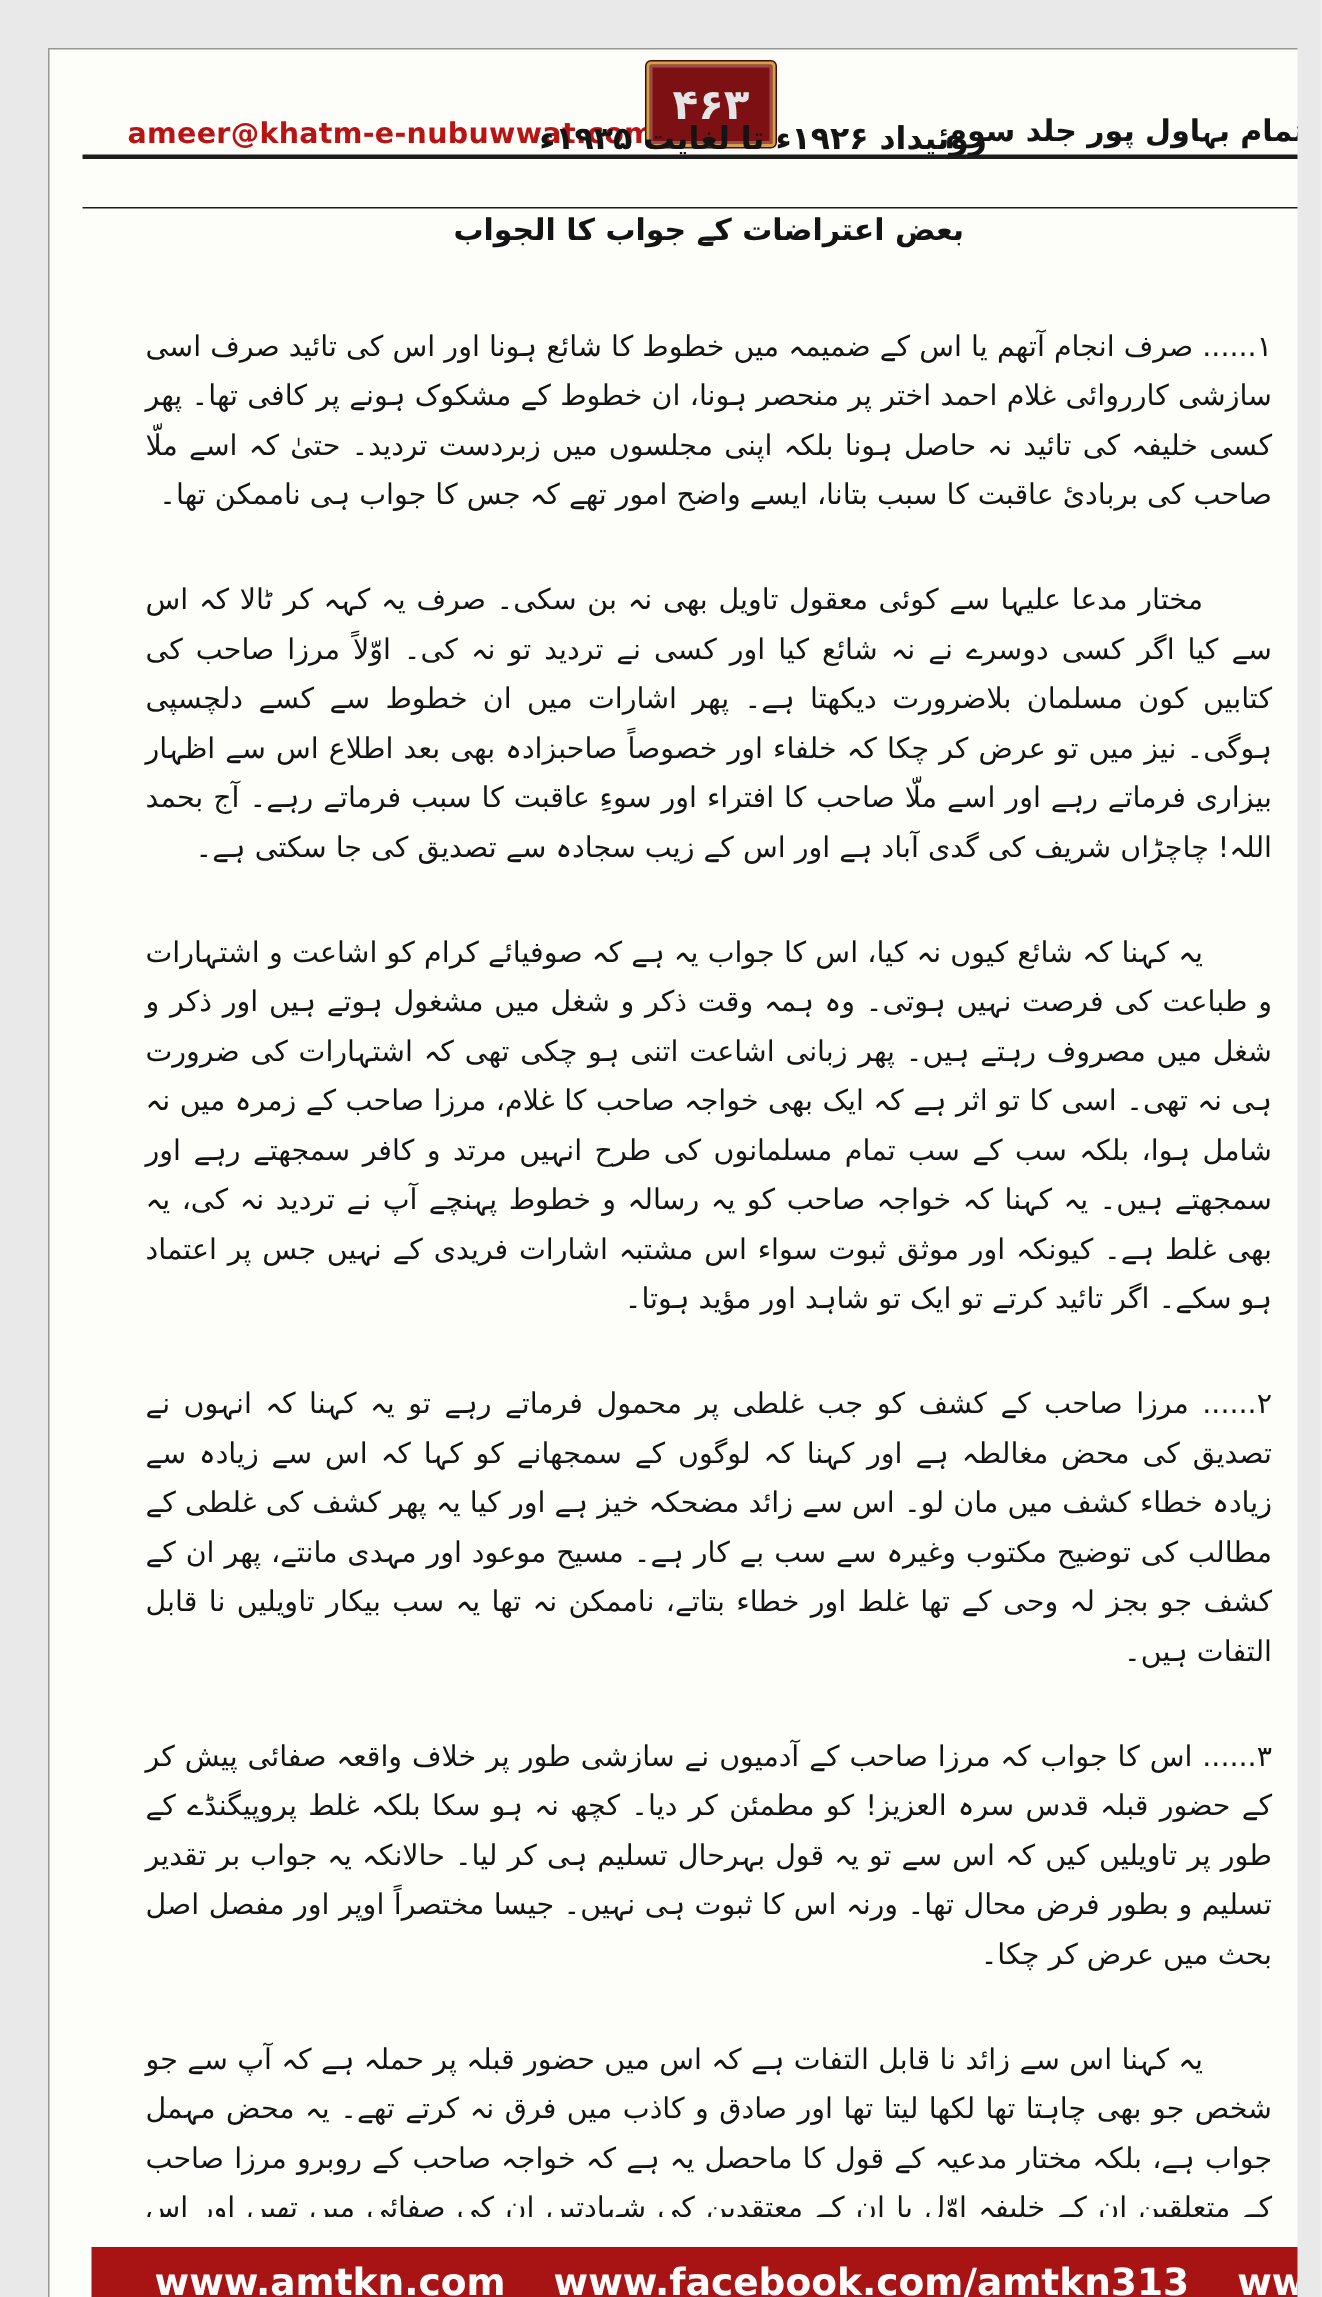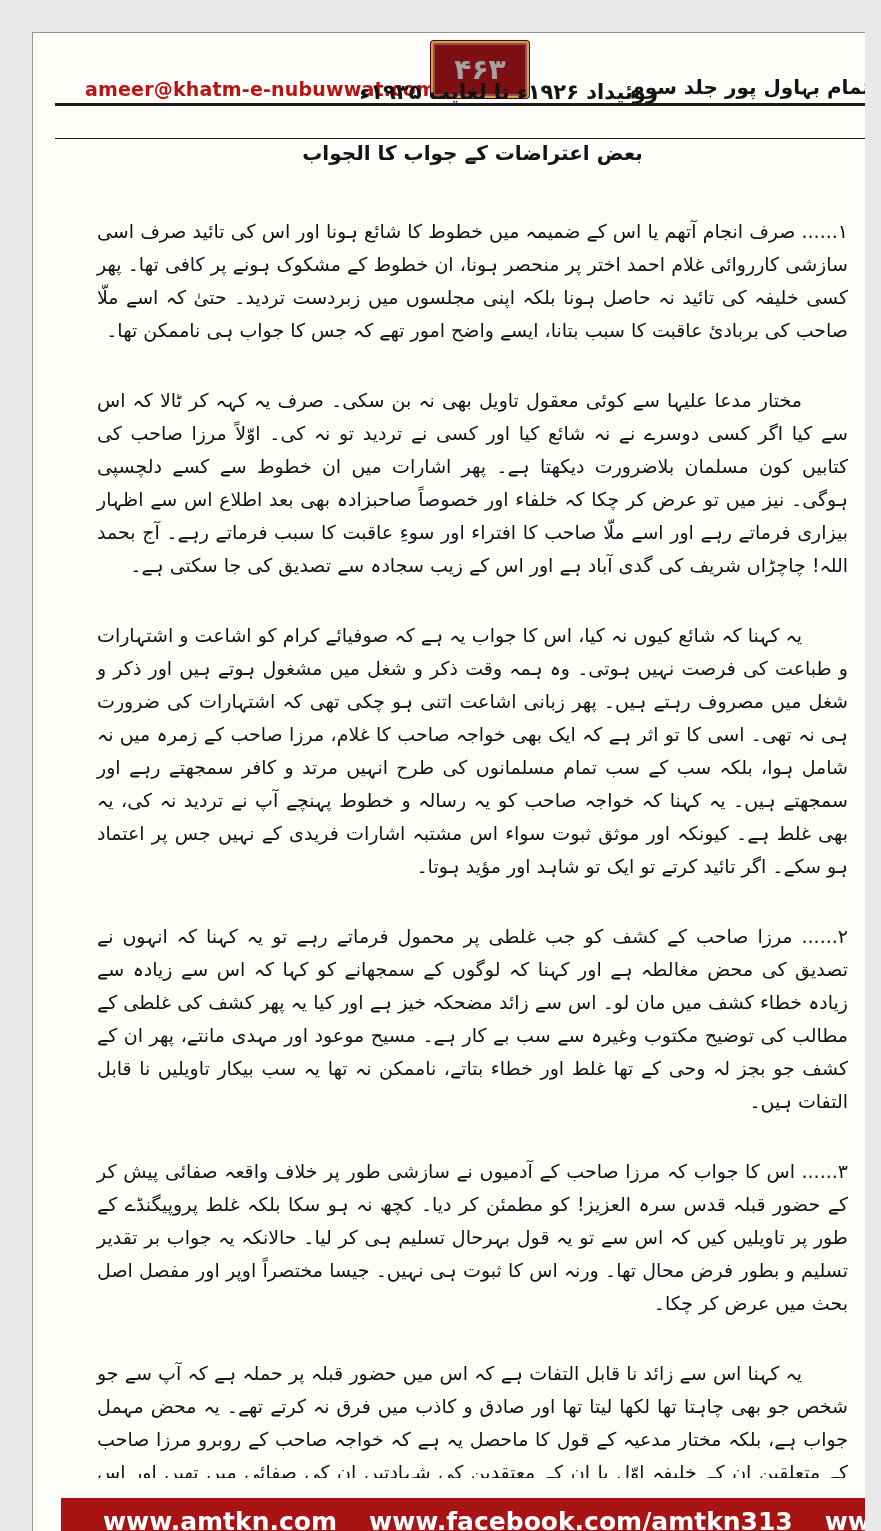--- a/index.html
+++ b/index.html
@@ -10,27 +10,27 @@
     font-family: "DejaVu Sans", "Liberation Sans", sans-serif;
     color: var(--text, #141414);
   }
   
   .email {
     position: absolute; left: 36px; top: 29px;
     color: var(--header-email, #b81414); font-weight: bold; font-size: 19px;
     letter-spacing: .2px;
   }
   .numbox {
-    position: absolute; left: 398px; top: 8px; width: 98px; height: 57px;
+    position: absolute; left: 398px; top: 8px; width: 86px; height: 57px;
     background: var(--page-box-bg, #7d1012);
     border: 2px solid var(--page-box-border, #d2a246);
     box-shadow: 0 0 0 1px #4a0808, inset 0 0 0 2px rgba(255,255,255,.25);
     border-radius: 3px;
     display: flex; align-items: center; justify-content: center;
-    color: #a3a3a3; font-size: 28px; font-weight: bold;
+    color: #e5e5e5; font-size: 28px; font-weight: bold;
   }
   .daterange {
     position: absolute; right: 238px; top: 31px;
     direction: rtl; font-size: 21px; font-weight: bold;
   }
   .booktitle {
     position: absolute; right: 26px; top: 26px;
     direction: rtl; font-size: 20px; font-weight: bold;
   }
   .rule {

